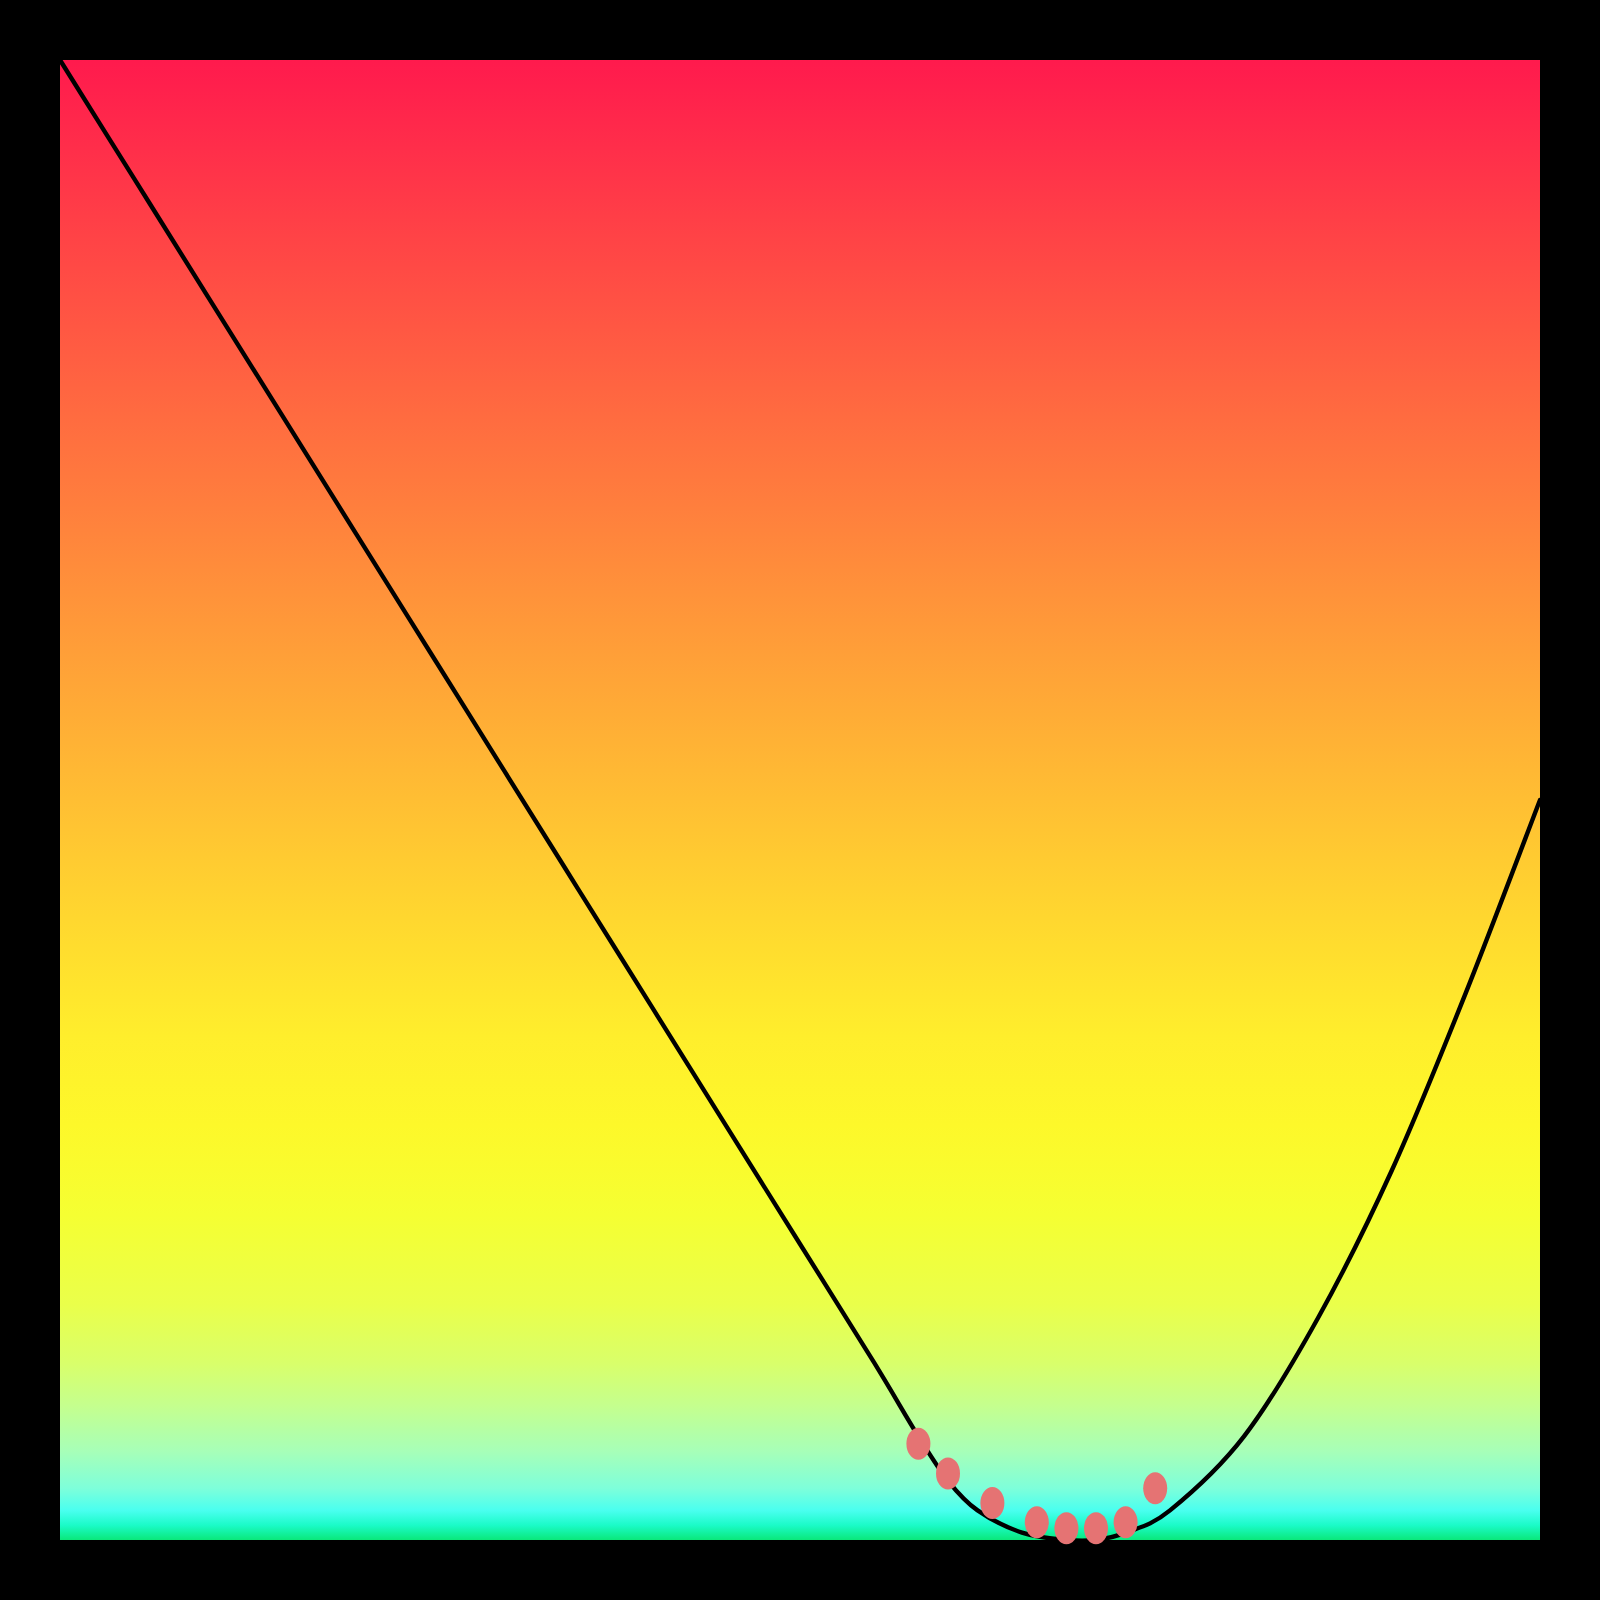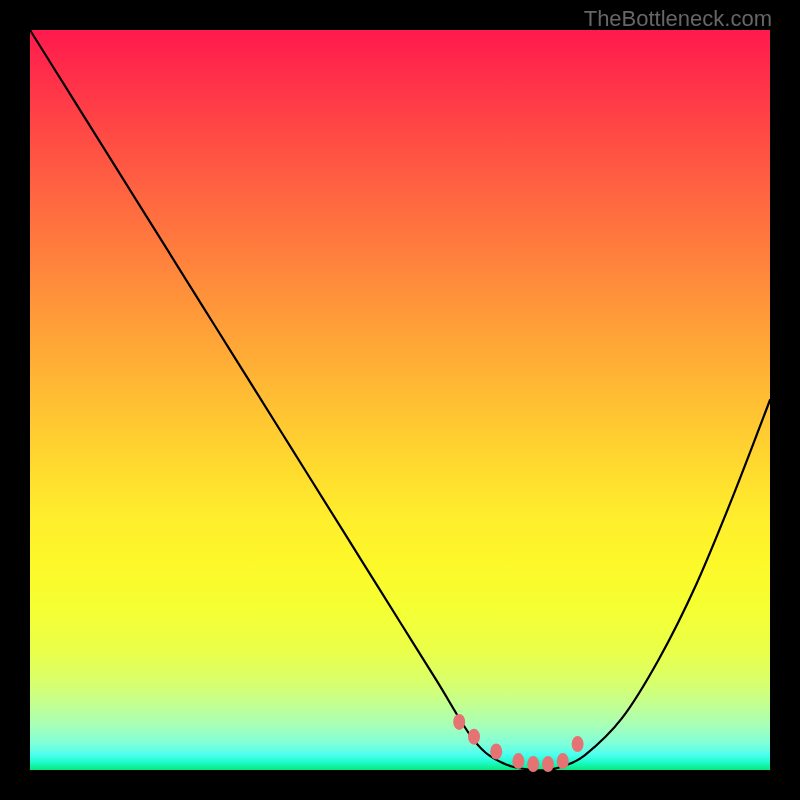--- a/index.html
+++ b/index.html
@@ -62,21 +62,20 @@
     width: 740px;
     height: 740px;
     overflow: visible;
   }
 </style>
 </head>
 <body>
 
 <div class="chart-container">
 
-  <div class="watermark">TheBottleneck.com</div>
 
   <div class="plot-area">
     <svg class="curve" viewBox="0 0 740 740" preserveAspectRatio="none">
       <path fill="none" stroke="#000" stroke-width="2.2" stroke-linecap="round" stroke-linejoin="round" d="M0,0 C6.166666666666667,9.866666666666655 24.666666666666664,39.4666666666666 37,59.19999999999993 C49.333333333333336,78.93333333333327 61.666666666666664,98.66666666666663 74,118.39999999999998 C86.33333333333333,138.13333333333333 98.66666666666667,157.8666666666667 111,177.60000000000002 C123.33333333333333,197.33333333333334 135.66666666666666,217.06666666666663 148,236.79999999999995 C160.33333333333334,256.5333333333333 172.66666666666666,276.26666666666665 185,296 C197.33333333333334,315.73333333333335 209.66666666666666,335.46666666666664 222,355.2 C234.33333333333334,374.93333333333334 246.66666666666666,394.66666666666663 259,414.4 C271.3333333333333,434.1333333333333 283.6666666666667,453.8666666666667 296,473.6 C308.3333333333333,493.33333333333337 320.6666666666667,513.0666666666666 333,532.8 C345.3333333333333,552.5333333333333 357.66666666666663,572.2666666666667 370,592 C382.33333333333337,611.7333333333333 397.1333333333334,635.1666666666667 407.00000000000006,651.2 C416.86666666666673,667.2333333333333 423.0333333333333,678.3333333333334 429.2,688.2 C435.3666666666667,698.0666666666667 439.06666666666666,704.2333333333333 444,710.4 C448.93333333333334,716.5666666666666 452.6333333333333,720.8833333333334 458.8,725.2 C464.9666666666667,729.5166666666667 473.6,733.8333333333333 481,736.3 C488.4,738.7666666666667 497.03333333333336,739.3833333333333 503.20000000000005,740 C509.36666666666673,740.6166666666667 513.0666666666667,740.6166666666667 518,740 C522.9333333333333,739.3833333333333 526.6333333333333,738.7666666666667 532.8,736.3 C538.9666666666666,733.8333333333333 545.1333333333333,733.2166666666667 555,725.2 C564.8666666666667,717.1833333333334 579.6666666666666,704.2333333333333 592,688.2 C604.3333333333334,672.1666666666667 616.6666666666666,651.2 629,629 C641.3333333333334,606.8 653.6666666666666,582.1333333333333 666,555 C678.3333333333334,527.8666666666667 690.6666666666666,497.0333333333333 703,466.2 C715.3333333333334,435.3666666666667 733.8333333333334,386.0333333333333 740,370"></path>
       <g>
           <ellipse cx="429.2" cy="691.9" rx="6" ry="8" fill="#e57373"></ellipse>
           <ellipse cx="444" cy="706.7" rx="6" ry="8" fill="#e57373"></ellipse>
           <ellipse cx="466.2" cy="721.5" rx="6" ry="8" fill="#e57373"></ellipse>
           <ellipse cx="488.40000000000003" cy="731.12" rx="6" ry="8" fill="#e57373"></ellipse>
           <ellipse cx="503.20000000000005" cy="734.08" rx="6" ry="8" fill="#e57373"></ellipse>

